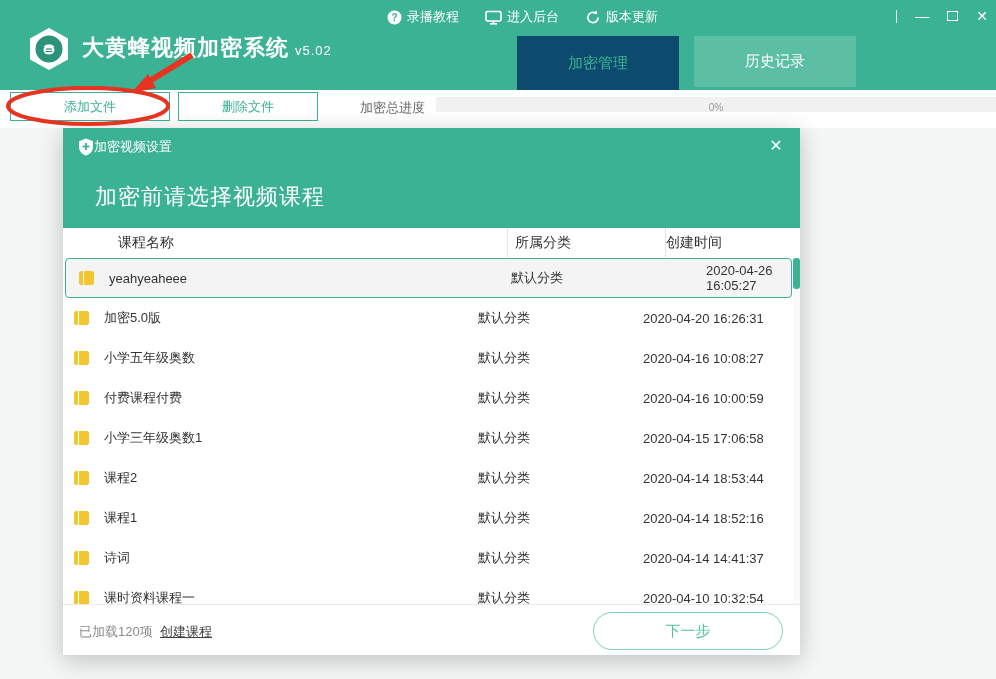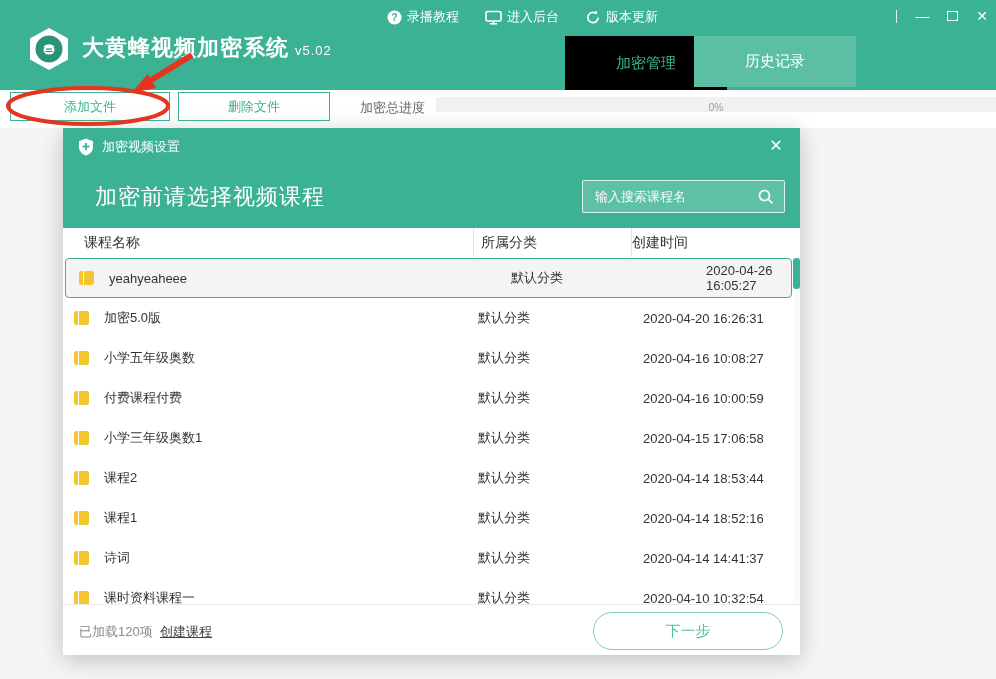--- a/index.html
+++ b/index.html
@@ -32,53 +32,53 @@
   }
   .win-sep { width:1px; height:13px; background:rgba(255,255,255,.85); }
   .win-btn { font-size:14px; line-height:24px; cursor:pointer; }
   .max-box { width:11px; height:10px; border:1.5px solid #fff; display:inline-block; }
   
   .tab {
     position:absolute; top:36px; height:54px; width:162px;
     display:flex; align-items:center; justify-content:center;
     font-size:15px; cursor:pointer;
   }
-  .tab-active { left:517px; background:#000000; color:#3cb294; height:54px;margin-left:48px; }
+  .tab-active { left:517px; background:#0c4a6e; color:#3cb294; height:54px; }
   .tab-inactive { left:694px; background:#5cbfa4; color:#fff; height:51px; }
   
   .toolbar {
     position:absolute; left:0; top:90px; width:996px; height:38px;
     background:#fff;
   }
   .tb-btn {
     position:absolute; top:2px; height:29px;
     background:#fff; border:1px solid #3cb294; color:#3cb294;
     font-size:13px; display:flex; align-items:center; justify-content:center;
     cursor:pointer;
   }
   .btn-add { left:10px; width:160px; }
-  .btn-del { left:178px; width:152px;font-family:Liberation Mono, monospace; }
+  .btn-del { left:178px; width:140px;font-family:Liberation Mono, monospace; }
   .progress-label { position:absolute; left:360px; top:9px; font-size:13px; color:#666; }
   .progress-bar {
     position:absolute; left:436px; top:7px; width:560px; height:15px;
     background:#f1f1f1; text-align:center;
   }
   .progress-bar span { font-size:10px; color:#9a9a9a; line-height:15px; }
   
   .annotation { position:absolute; left:0; top:40px; pointer-events:none; z-index:30; }
   
   .dialog {
     position:absolute; left:63px; top:128px; width:737px; height:527px;
     background:#fff; box-shadow:0 5px 22px rgba(0,0,0,.22); z-index:10;
   }
   .dlg-head {
     position:absolute; left:0; top:0; width:737px; height:37px;
     background:#3cb294; display:flex; align-items:center;
   }
-  .dlg-head-title { color:#fff; font-size:13px; margin-left:8px; }
+  .dlg-head-title { color:#fff; font-size:13px; }
   .dlg-shield { margin-left:15px; }
   .dlg-close {
     position:absolute; right:14px; top:8px; color:#fff; font-size:16px;
     width:20px; text-align:center; cursor:pointer;
   }
   .dlg-hero {
     position:absolute; left:0; top:37px; width:737px; height:63px;
     background:#3cb294;
   }
   .hero-title {
@@ -96,21 +96,21 @@
     font-family:"Liberation Sans","DejaVu Sans",sans-serif;
   }
   .search-input::placeholder { color:rgba(255,255,255,.95); }
   .search-icon { position:absolute; right:10px; top:8px; cursor:pointer; }
   
   .tbl-head {
     position:absolute; left:0; top:100px; width:737px; height:29px;
     display:flex; align-items:center; font-size:14px; color:#333;
     background:#fff;
   }
-  .th-name { width:410px; padding-left:21px; }
+  .th-name { width:410px; padding-left:21px;margin-left:34px; }
   .th-cat  { width:158px; padding-left:7px; border-left:1px solid #e3e3e3; height:100%; display:flex; align-items:center; }
   .th-time { flex:1; border-left:1px solid #e3e3e3; height:100%; display:flex; align-items:center; }
   .rows-viewport {
     position:absolute; left:0; top:129px; width:737px; height:347px;
     overflow:hidden; background:#fff;
   }
   .scroll-track {
     position:absolute; right:0px; top:0; width:7px; height:347px;
     background:#fafafa;
   }
@@ -223,27 +223,20 @@
       <path d="M8 0.5 L15 3.2 V9 C15 13.5 11.8 16.2 8 17.5 C4.2 16.2 1 13.5 1 9 V3.2 Z" fill="#fff"></path>
       <line x1="8" y1="5" x2="8" y2="12" stroke="#3cb294" stroke-width="1.8"></line>
       <line x1="4.5" y1="8.5" x2="11.5" y2="8.5" stroke="#3cb294" stroke-width="1.8"></line>
     </svg>
     <span class="dlg-head-title">加密视频设置</span>
     <span class="dlg-close">✕</span>
   </div>
 
   <div class="dlg-hero">
     <div class="hero-title">加密前请选择视频课程</div>
-    <div class="search-box">
-      <input class="search-input" type="text" placeholder="输入搜索课程名" style="">
-      <svg class="search-icon" width="16" height="16" viewBox="0 0 16 16">
-        <circle cx="6.5" cy="6.5" r="5" fill="none" stroke="#fff" stroke-width="1.7"></circle>
-        <line x1="10.5" y1="10.5" x2="14.5" y2="14.5" stroke="#fff" stroke-width="1.7"></line>
-      </svg>
-    </div>
   </div>
 
   <div class="tbl-head">
     <div class="th-name">课程名称</div>
     <div class="th-cat">所属分类</div>
     <div class="th-time">创建时间</div>
   </div>
 
   <div class="rows-viewport">
   <div class="row selected">

